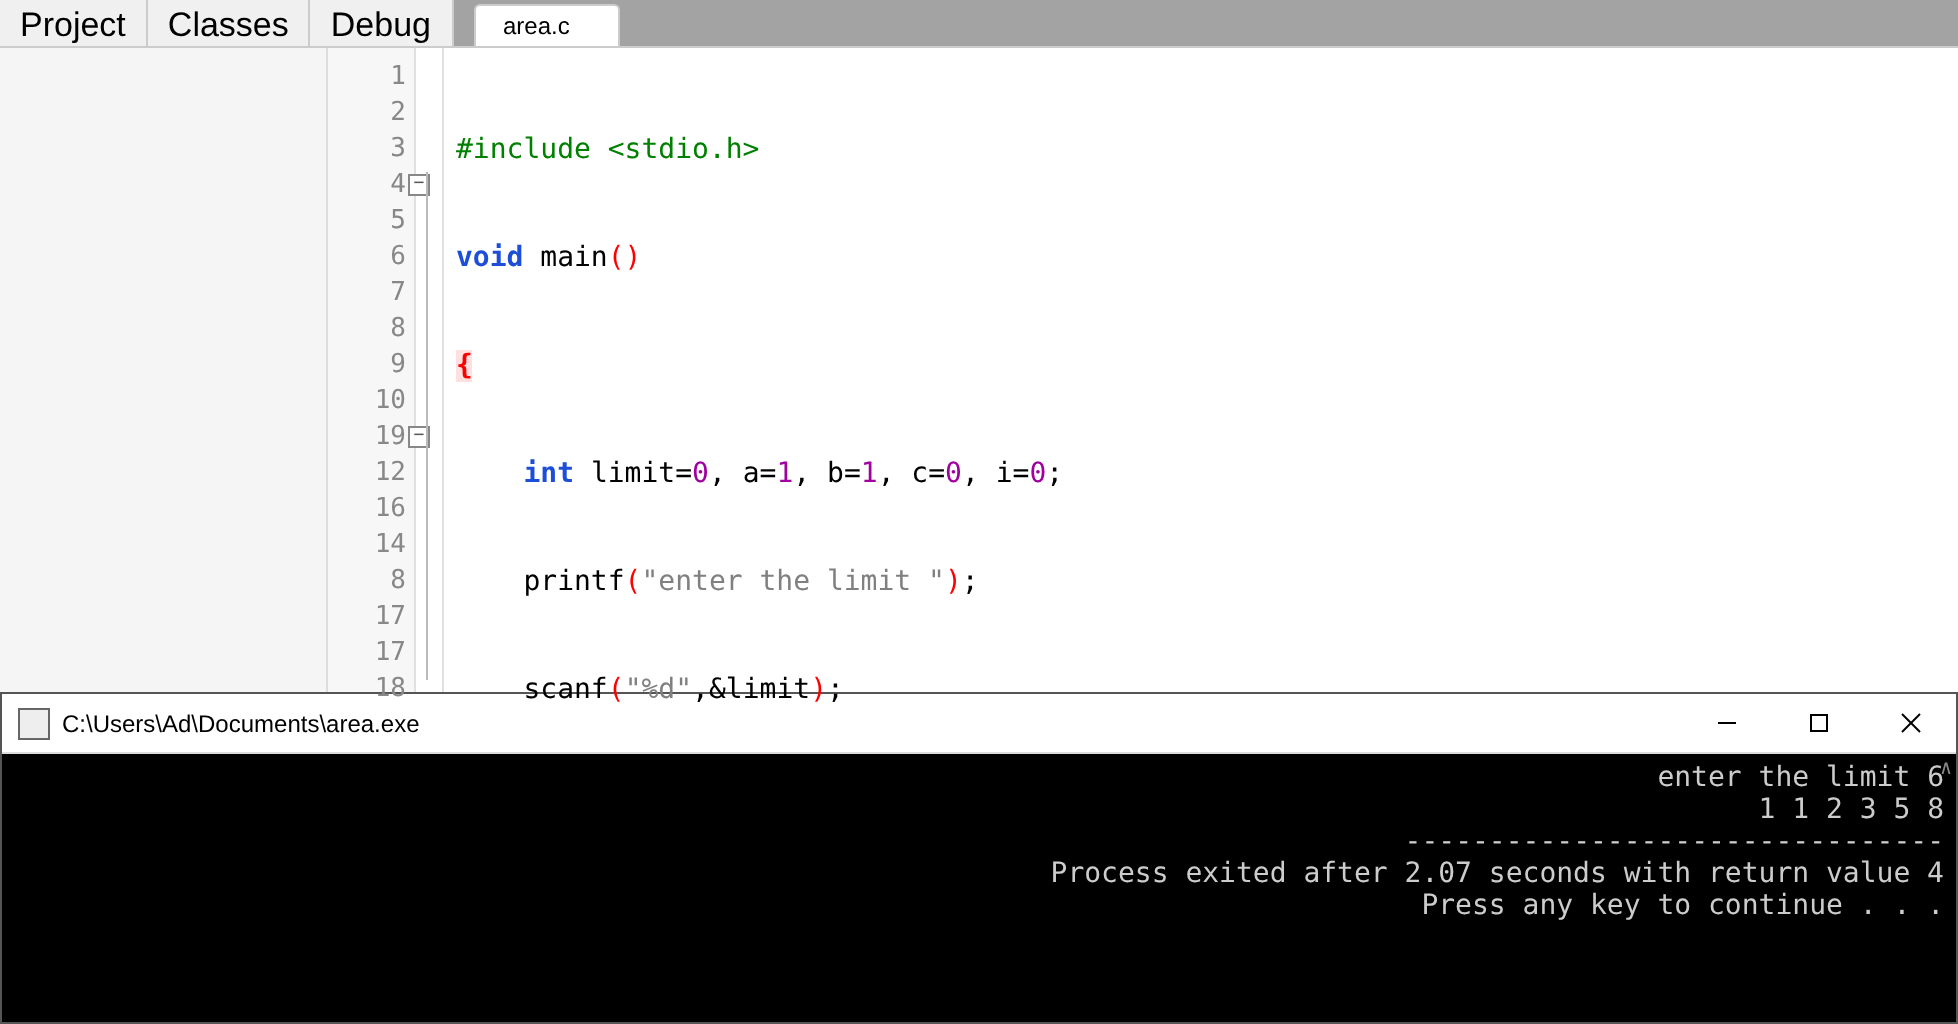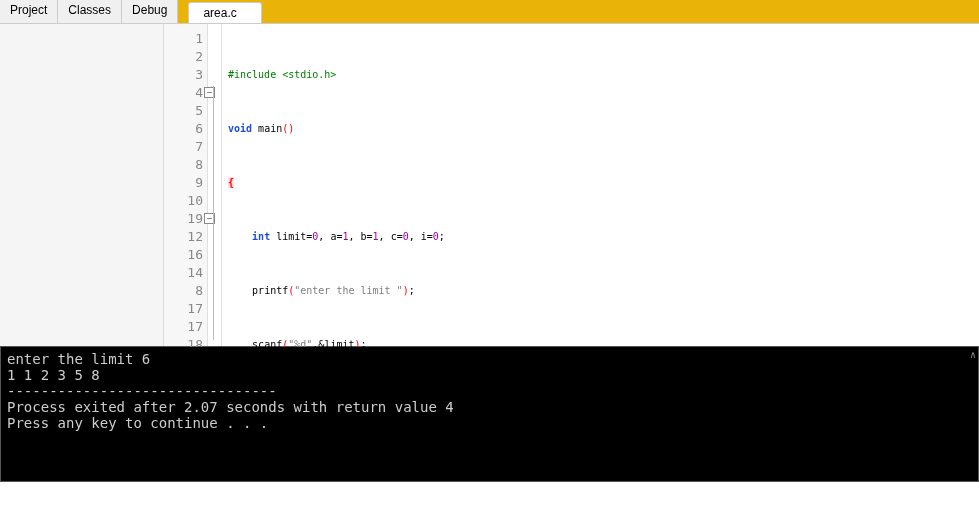--- a/index.html
+++ b/index.html
@@ -1,45 +1,45 @@
 <!DOCTYPE html>
 <html><head>
 <meta charset="utf-8">
 <style>
   * { margin: 0; padding: 0; box-sizing: border-box; }
   body { font-family: "Segoe UI", Tahoma, sans-serif; font-size: 13px; background: #fff; width: 979px; height: 512px; overflow: hidden; }
   .top-area { display: flex; height: 24px; background: #fff; border-bottom: 1px solid #ccc; }
   .side-tabs { display: flex; background: #f0f0f0; }
-  .side-tab { padding: 3px 10px; border-right: 1px solid #ccc; cursor: pointer; font-size: 12px; }
-  .file-tab-area { flex: 1; display: flex; align-items: flex-end; padding-left: 10px; background: #eab308; }
+  .side-tab { padding: 3px 10px; border-right: 1px solid #ccc; cursor: pointer; font-size: 17px; }
+  .file-tab-area { flex: 1; display: flex; align-items: flex-end; padding-left: 10px; background: #a3a3a3; }
   .file-tab { background: #fff; padding: 3px 24px 3px 14px; border: 1px solid #ccc; border-bottom: none; font-size: 12px; border-radius: 3px 3px 0 0; }
   .editor-wrap { display: flex; height: 322px; background: #fff; }
   .side-panel { width: 164px; background: #f5f5f5; border-right: 1px solid #ddd; }
   .gutter { width: 44px; background: #f7f7f7; border-right: 1px solid #e0e0e0; font-family: Consolas, monospace; font-size: 13px; color: #888; text-align: right; padding-right: 4px; line-height: 18px; padding-top: 6px; }
   .gutter-row { height: 18px; position: relative; }
   .fold-box { position: absolute; right: -12px; top: 3px; width: 11px; height: 11px; border: 1px solid #888; background: #fff; font-size: 9px; line-height: 9px; text-align: center; color: #555; }
   .fold-col { width: 14px; border-right: 1px solid #e0e0e0; position: relative; }
   .fold-line { position: absolute; left: 5px; width: 1px; background: #bbb; }
-  .code { flex: 1; font-family: Consolas, monospace; font-size: 10px; line-height: 18px; padding-top: 6px; padding-left: 6px; white-space: pre; color: #000; position: relative; }
+  .code { flex: 1; font-family: Consolas, monospace; font-size: 14px; line-height: 18px; padding-top: 6px; padding-left: 6px; white-space: pre; color: #000; position: relative; }
   .code-row { height: 18px; }
   .kw { color: #1d4ed8; font-weight: bold; }
   .pp { color: #008000; }
   .str { color: #808080; }
   .num { color: #a000a0; }
   .brace-r { color: #ff0000; font-weight: bold; background: #ffe0e0; }
   .paren { color: #ff0000; }
   .fn { color: #000; text-align: center; }
   .console-window { border: 1px solid #555; background: #fff; }
   .title-bar { height: 30px; background: #fff; display: flex; align-items: center; padding: 0 0 0 8px; border-bottom: 1px solid #ddd; }
   .title-icon { width: 16px; height: 16px; border: 1px solid #666; margin-right: 6px; display: inline-block; background: #eee; }
   .title-text { flex: 1; font-size: 12px; }
   .win-btns { display: flex; }
   .win-btn { width: 46px; height: 30px; display: flex; align-items: center; justify-content: center; cursor: pointer; }
   .win-btn svg { width: 11px; height: 11px; }
-  .console-body { background: #000; color: #ccc; font-family: Consolas, monospace; font-size: 14px; padding: 4px 6px; height: 134px; white-space: pre; overflow: hidden; position: relative; }
+  .console-body { background: #000; color: #ccc; font-family: Consolas, monospace; font-size: 14px; padding: 4px 6px; height: 134px; white-space: pre; overflow: hidden; position: relative; text-align: right; }
   .scroll-up { position: absolute; right: 2px; top: 2px; color: #888; font-size: 10px; }
 </style>
 </head>
 <body>
 
 <div class="top-area">
   <div class="side-tabs">
     <div class="side-tab">Project</div>
     <div class="side-tab">Classes</div>
     <div class="side-tab">Debug</div>
@@ -90,18 +90,40 @@
     
     
     
     
     
     
   </div>
 </div>
 
 <div class="console-window">
+  <div class="title-bar">
+    <span class="title-icon"></span>
+    <span class="title-text">C:\Users\Ad\Documents\area.exe</span>
+    <div class="win-btns">
+      <div class="win-btn">
+          <svg viewBox="0 0 11 11">
+            <line x1="1" y1="5.5" x2="10" y2="5.5" stroke="#000" stroke-width="1"></line>
+          </svg>
+        </div>
+      <div class="win-btn">
+          <svg viewBox="0 0 11 11">
+            <rect x="1.5" y="1.5" width="8" height="8" fill="none" stroke="#000" stroke-width="1"></rect>
+          </svg>
+        </div>
+      <div class="win-btn">
+          <svg viewBox="0 0 11 11">
+            <line x1="1" y1="1" x2="10" y2="10" stroke="#000" stroke-width="1"></line>
+            <line x1="10" y1="1" x2="1" y2="10" stroke="#000" stroke-width="1"></line>
+          </svg>
+        </div>
+    </div>
+  </div>
   <div class="console-body"><span>enter the limit 6</span>
 <span>1 1 2 3 5 8</span>
 <span>--------------------------------</span>
 <span>Process exited after 2.07 seconds with return value 4</span>
 <span>Press any key to continue . . .</span><span class="scroll-up">∧</span></div>
 </div>
 
 </body></html>

